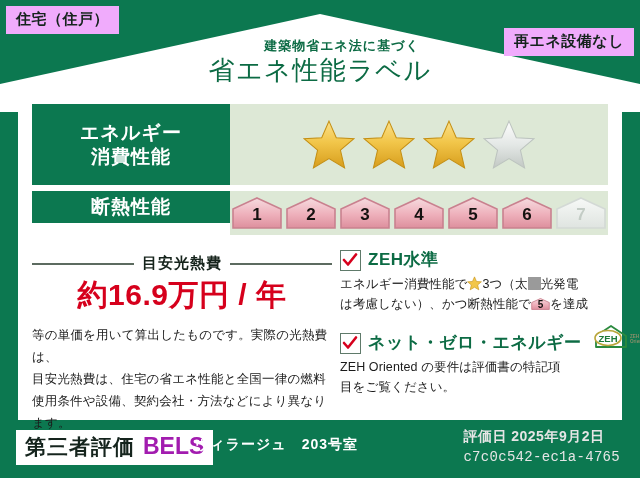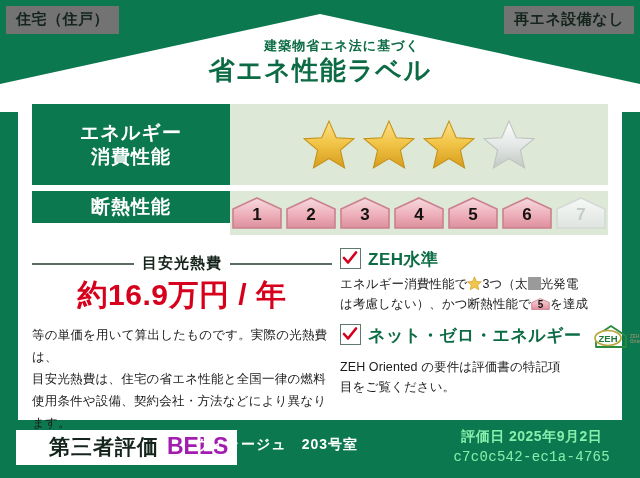--- a/index.html
+++ b/index.html
@@ -11,37 +11,37 @@
   #label{
     position:relative;width:640px;height:478px;
     background:#0c7850;
     box-sizing:border-box;
   }
   
   .roof{
     position:absolute;left:0;top:0;width:640px;height:112px;
   }
   .tag{
-    position:absolute;top:6px;background:#737373;
+    position:absolute;top:6px;background:#f0abfc;
     color:#15241d;font-weight:bold;font-size:15px;
     padding:5px 10px 6px 10px;letter-spacing:0.5px;
     line-height:1.1;white-space:nowrap;
   }
   .tag-left{left:6px;}
-  .tag-right{right:6px;}
+  .tag-right{right:6px;margin-top:22px;}
   .title-wrap{
     position:absolute;left:0;top:38px;width:640px;text-align:center;
     pointer-events:none;
   }
   .title-sub{
     font-size:13px;font-weight:bold;color:#0c6b44;letter-spacing:1px;
     line-height:1.2;margin-bottom:2px;padding-left:44px;
   }
   .title-main{
-    font-size:26px;font-weight:bold;color:#0c6b44;letter-spacing:1.5px;
+    font-size:26px;font-weight:normal;color:#0c6b44;letter-spacing:1.5px;
     line-height:1.15;
   }
   
   .body-card{
     position:absolute;left:18px;top:96px;width:604px;height:324px;
     background:#ffffff;
   }
   .rows{position:absolute;left:14px;top:8px;width:576px;}
   .row{display:flex;align-items:stretch;margin-bottom:6px;border-radius:16px;}
   .row-label{
@@ -80,21 +80,21 @@
     white-space:nowrap;
   }
   .cost-val{
     text-align:center;font-size:30px;font-weight:bold;color:#d6001c;
     letter-spacing:0.5px;line-height:1.2;margin:4px 0 12px 0;
   }
   .cost-note{
     font-size:12.5px;color:#1b1b1b;line-height:1.75;text-align:left;
     letter-spacing:0.2px;
   }
-  .chk-row{display:flex;align-items:flex-start;gap:7px;margin-bottom:3px;}
+  .chk-row{display:flex;align-items:flex-end;gap:7px;margin-bottom:3px;}
   .chk{
     width:19px;height:19px;flex:0 0 19px;border:1.5px solid #5f7a6a;
     background:#fff;position:relative;
   }
   .chk svg{position:absolute;left:1px;top:1px;}
   .chk-title{
     font-size:17px;font-weight:bold;color:#0c6b44;letter-spacing:0.5px;
     white-space:nowrap;
   }
   .chk-body{
@@ -112,28 +112,28 @@
   .zeh-logo{display:inline-block;vertical-align:-7px;margin-left:2px;}
   
   .footer{
     position:absolute;left:0;bottom:0;width:640px;height:56px;
   }
   .bels-box{
     position:absolute;left:16px;top:8px;background:#fff;
     padding:3px 9px 4px 9px;display:flex;align-items:baseline;gap:8px;
     white-space:nowrap;
   }
-  .bels-ja{font-size:21px;font-weight:bold;color:#15241d;letter-spacing:1px;margin-left:24px;}
+  .bels-ja{font-size:21px;font-weight:bold;color:#15241d;letter-spacing:1px;}
   .bels-en{font-size:23px;font-weight:bold;color:#a21caf;letter-spacing:0px;}
   .unit-name{
     position:absolute;left:195px;top:14px;color:#ffffff;
     font-size:14px;font-weight:bold;letter-spacing:1px;white-space:nowrap;
   }
   .foot-right{
-    position:absolute;right:30px;top:6px;text-align:center;color:#86efac;
+    position:absolute;right:20px;top:6px;text-align:left;color:#e5e5e5;
   }
   .eval-date{font-size:14px;font-weight:bold;letter-spacing:0.5px;white-space:nowrap;}
   .eval-id{
     font-size:14px;font-family:"Liberation Mono","DejaVu Sans Mono",monospace;
     letter-spacing:0.3px;margin-top:3px;white-space:nowrap;
   }
 </style>
 </head>
 <body>
 

